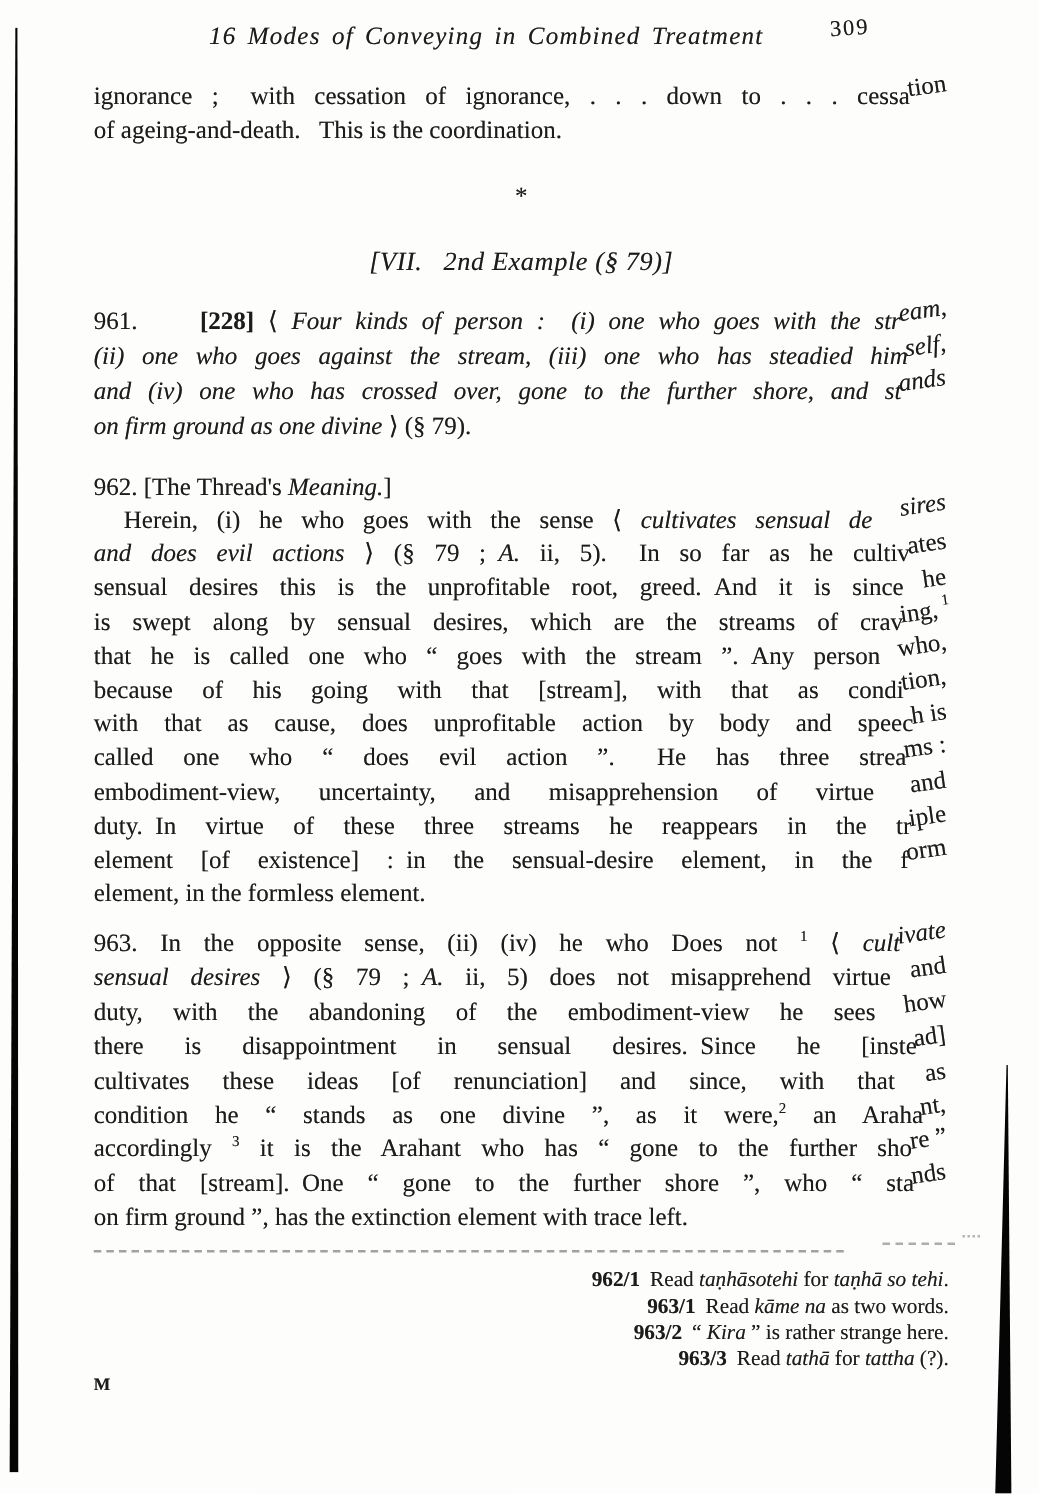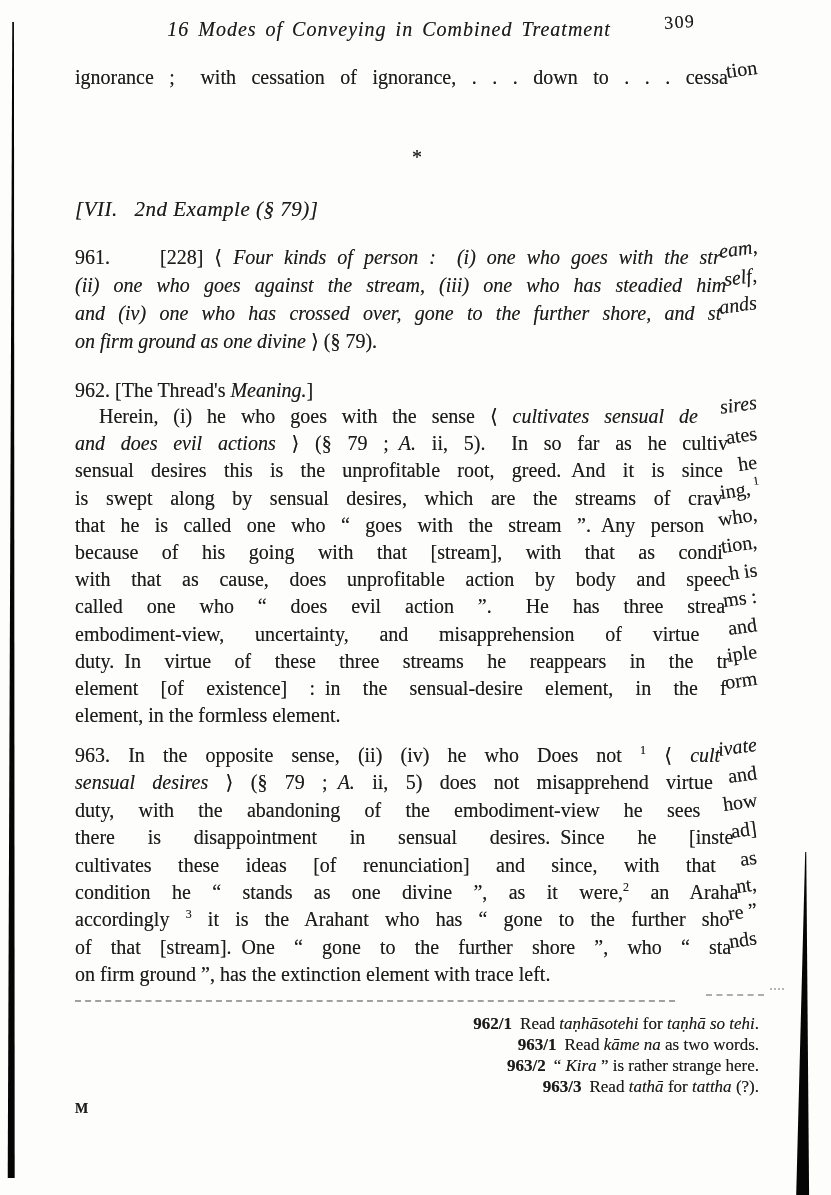--- a/index.html
+++ b/index.html
@@ -38,29 +38,29 @@
     text-align:justify; text-align-last:justify;
   }
   .line.nj{text-align-last:left;}
   #b-intro{top:64px;}
   .star{
     position:absolute; left:75px; top:146px; width:684px;
     text-align:center; font-size:20px;
   }
   .sechead{
     position:absolute; left:75px; top:197px; width:684px;
-    font-style:italic; font-size:21px; letter-spacing:.5px;
+    text-align:center; font-style:italic; font-size:21px; letter-spacing:.5px;
   }
   #b-p961{top:243px;} #b-p961 .line{line-height:28px;}
   #b-p962h{top:377px;}
   #b-p962{top:403px;}
   #b-p962 .line:first-child{text-indent:24px;}
   #b-p963{top:742px;} #b-p963 .line{line-height:27.4px;}
   .it{font-style:italic;}
-  .bd{font-weight:normal;margin-left:39px;}
+  .bd{font-weight:bold;margin-left:39px;}
   .sup{font-size:12px; vertical-align:8px; line-height:0;}
   .lift{display:inline-block; transform:translateY(-6px) rotate(-8deg); transform-origin:0 100%;}
   .sup.lift{transform:translateY(-12px) rotate(-8deg);}
   
   .fnrule{position:absolute; left:75px; top:1000px; width:600px; height:0;
     border-top:2px dashed #929292; opacity:.85;}
   .fnrule-frag{position:absolute; left:706px; top:994px; width:58px; height:0;
     border-top:2px dashed #9a9a9a; opacity:.8;}
   .fnrule-speck{position:absolute; left:770px; top:988px; width:14px; height:0;
     border-top:2px dotted #a5a5a5; opacity:.8;}
@@ -75,20 +75,21 @@
 
 <div class="page">
   <div class="bar-left"></div>
   <div class="bar-right"></div>
 
   <div class="runhead">16 Modes of Conveying in Combined Treatment</div>
   <div class="pageno">309</div>
 
   <div class="block" id="b-intro">
       <div class="line"><span>ignorance ;  with cessation of ignorance, . . . down to . . . cessa</span><span class="lift">tion</span></div>
+      <div class="line nj"><span>of ageing-and-death.  This is the coordination.</span></div>
     </div>
 
   <div class="star">*</div>
   <div class="sechead">[VII.  2nd Example (§ 79)]</div>
 
   <div class="block" id="b-p961">
       <div class="line"><span>961. </span><span class="bd">[228]</span><span> ⟨ </span><span class="it">Four kinds of person :  (i) one who goes with the str</span><span class="it lift">eam,</span></div>
       <div class="line"><span class="it">(ii) one who goes against the stream, (iii) one who has steadied him</span><span class="it lift">self,</span></div>
       <div class="line"><span class="it">and (iv) one who has crossed over, gone to the further shore, and st</span><span class="it lift">ands</span></div>
       <div class="line nj"><span class="it">on firm ground as one divine</span><span> ⟩ (§ 79).</span></div>

